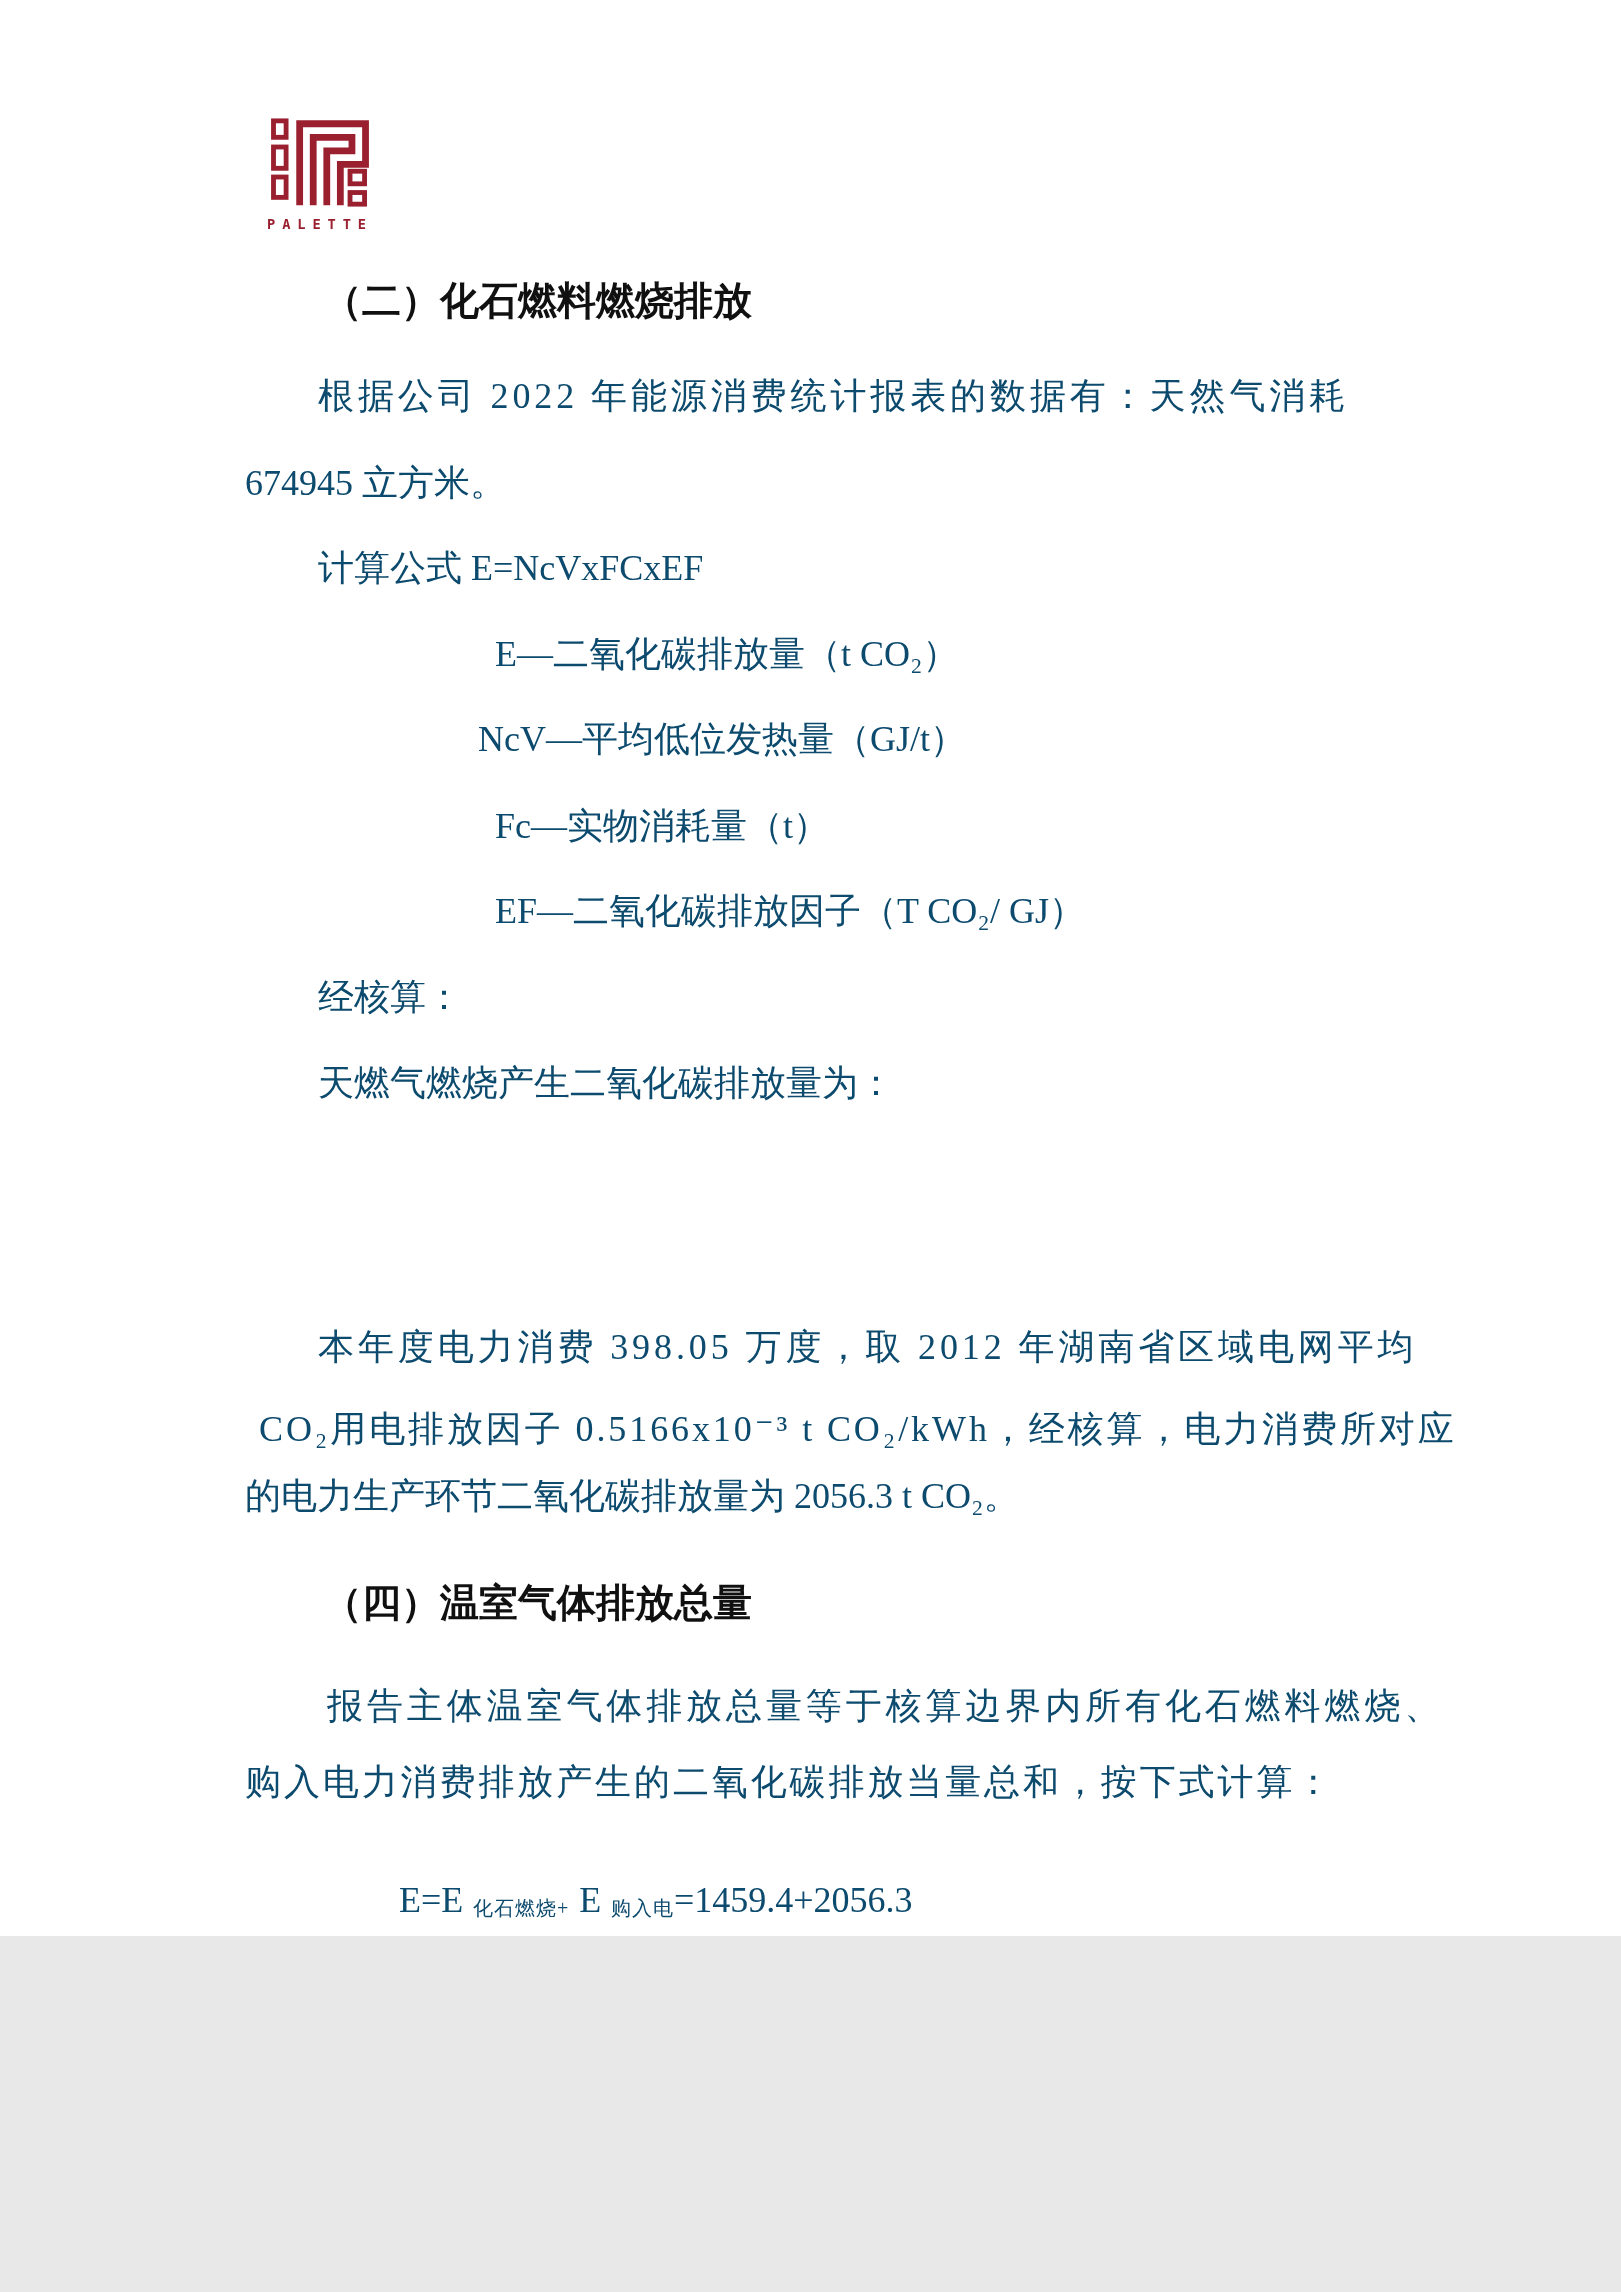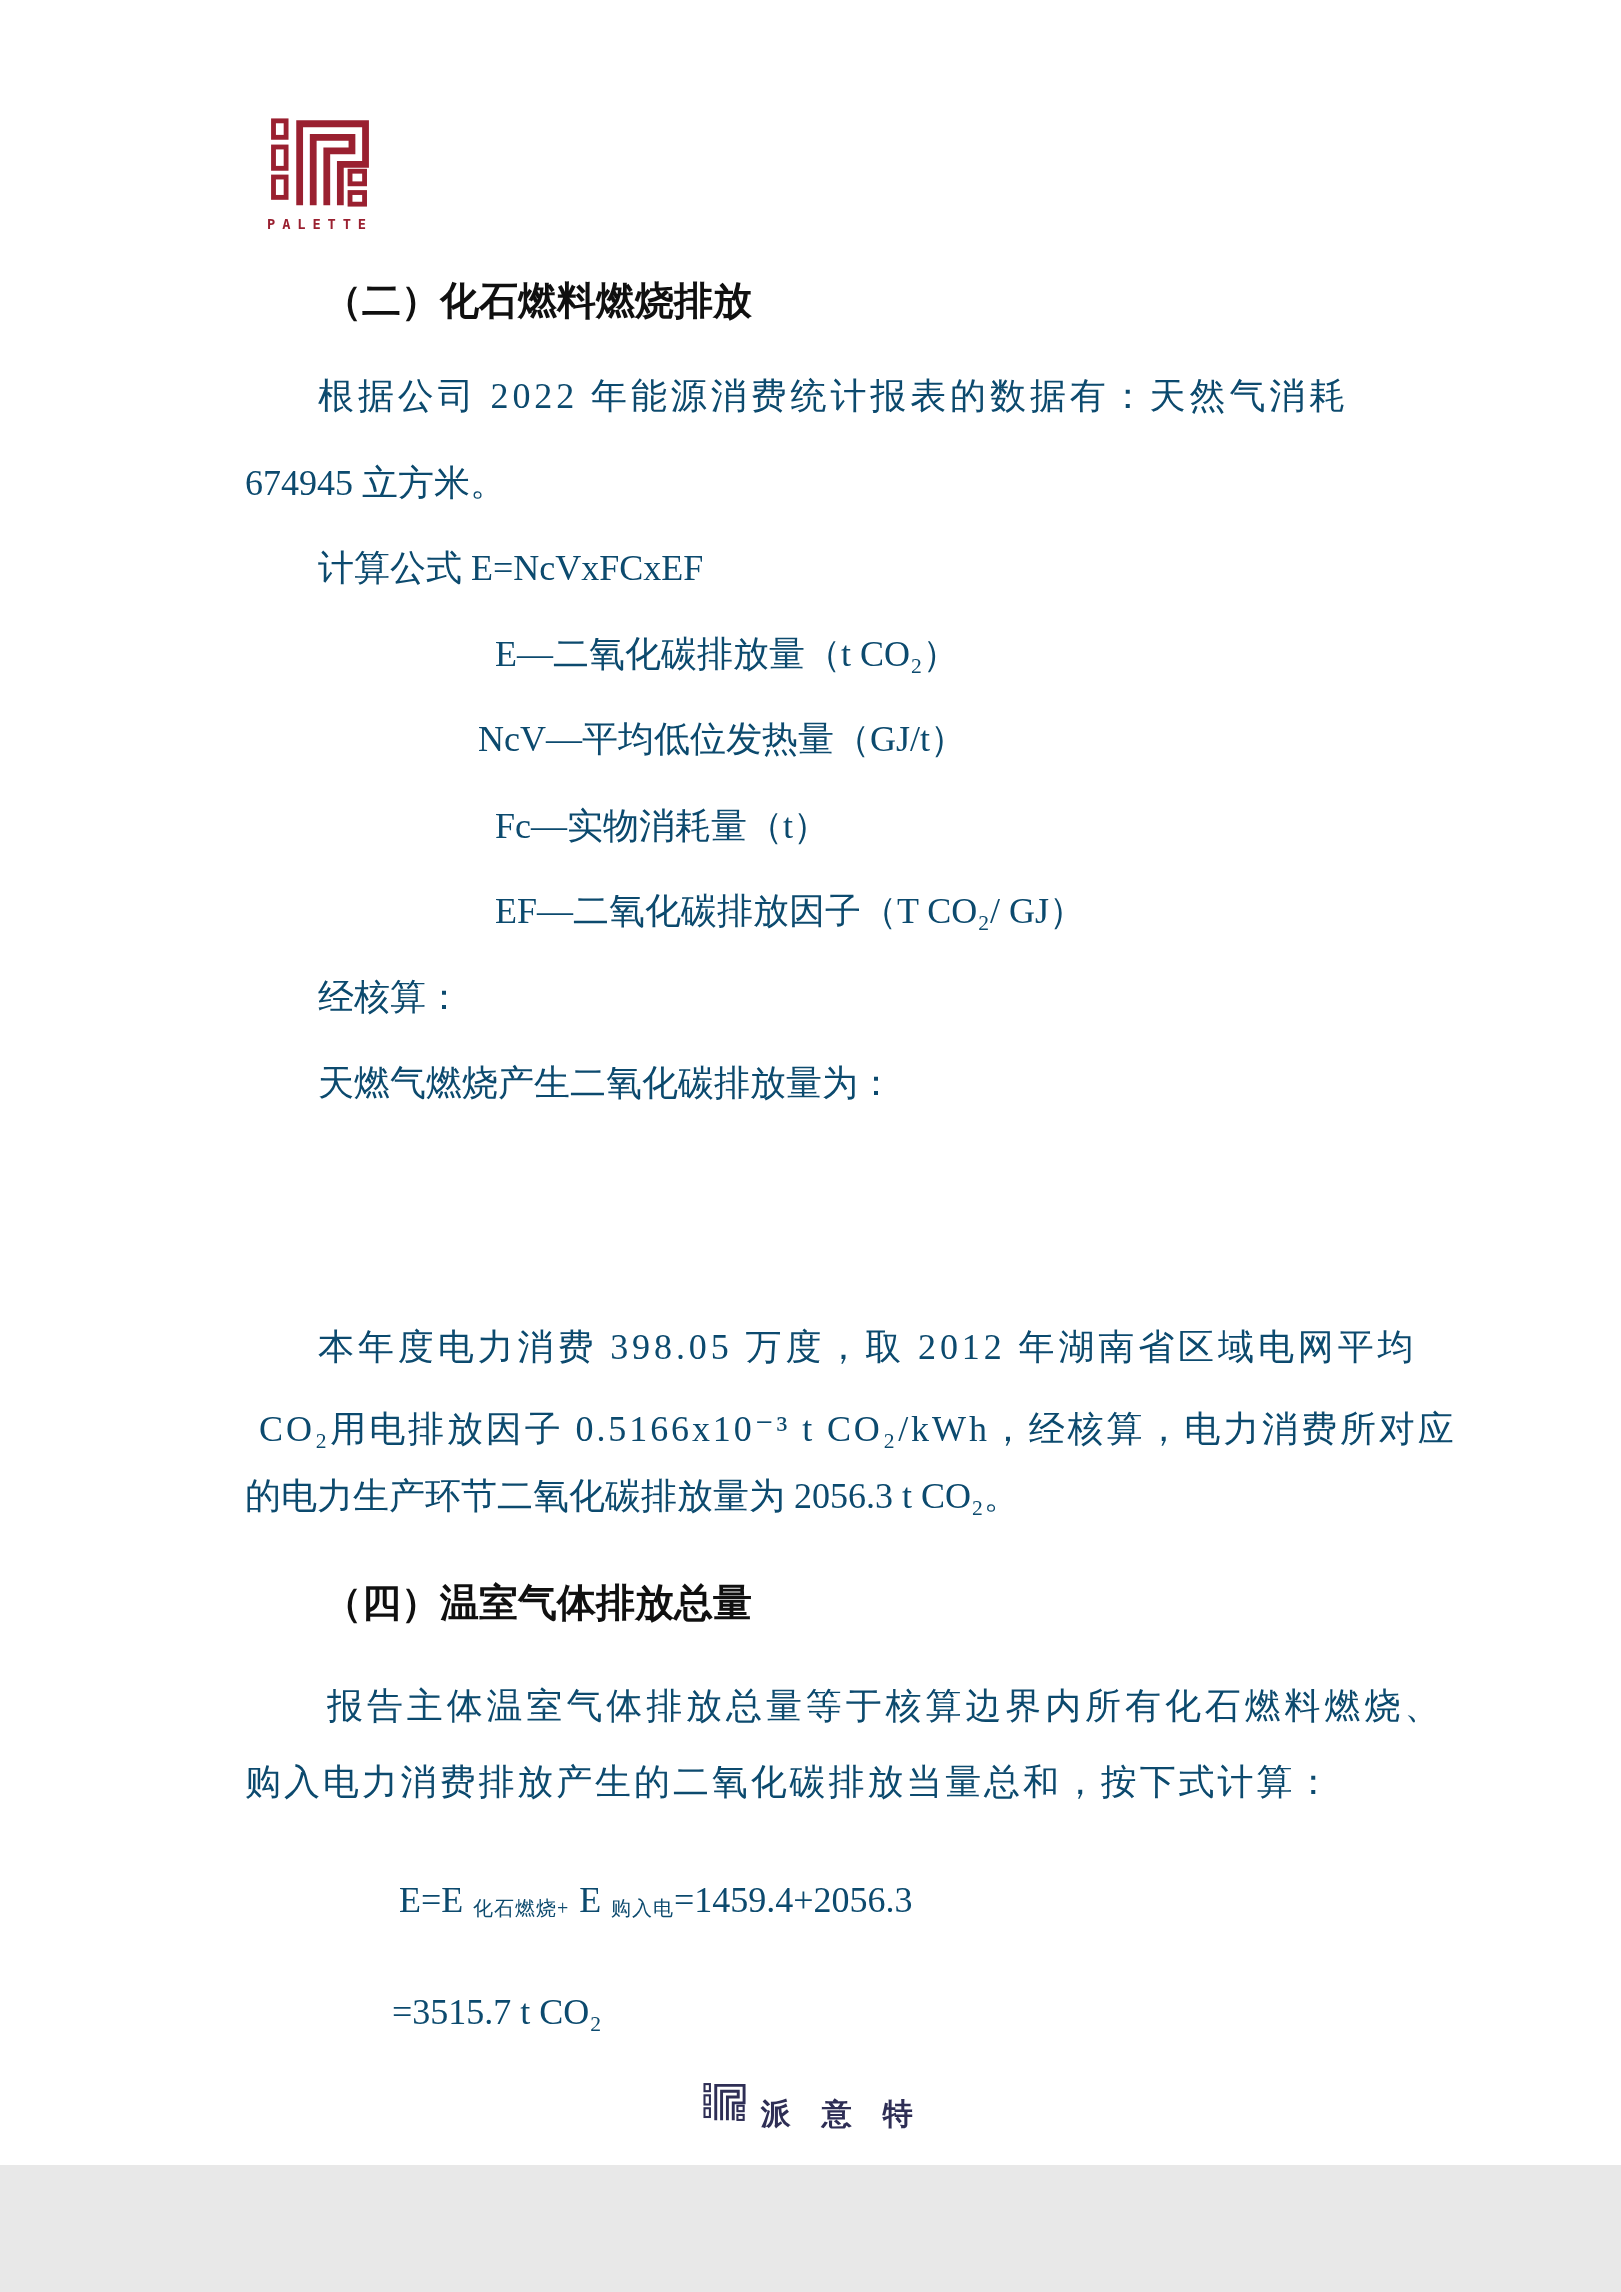--- a/index.html
+++ b/index.html
@@ -1,18 +1,18 @@
 <!DOCTYPE html>
 <html><head>
 <meta charset="utf-8">
 <style>
   html,body{margin:0;padding:0;background:#e8e8e8;}
   .page{
     position:relative;
-    width:1621px;height:2165px;
+    width:1621px;height:1936px;
     margin:0 auto;
     background:#ffffff;
     font-family:"Liberation Serif","DejaVu Serif",serif;
     color:#141414;
     overflow:hidden;
     text-decoration:underline;
   }
   
   .brand-top{position:absolute;left:267px;top:116px;width:110px;text-align:left;}
   .mark{display:block;}

